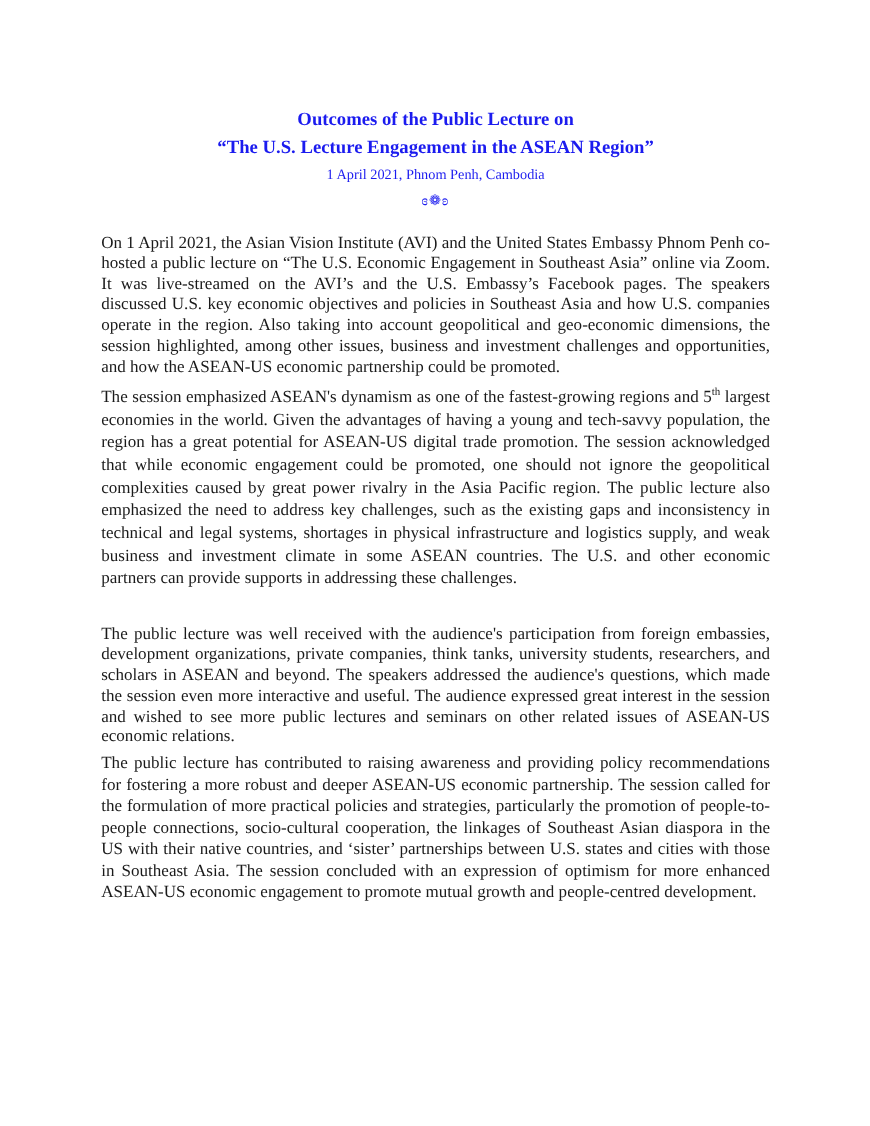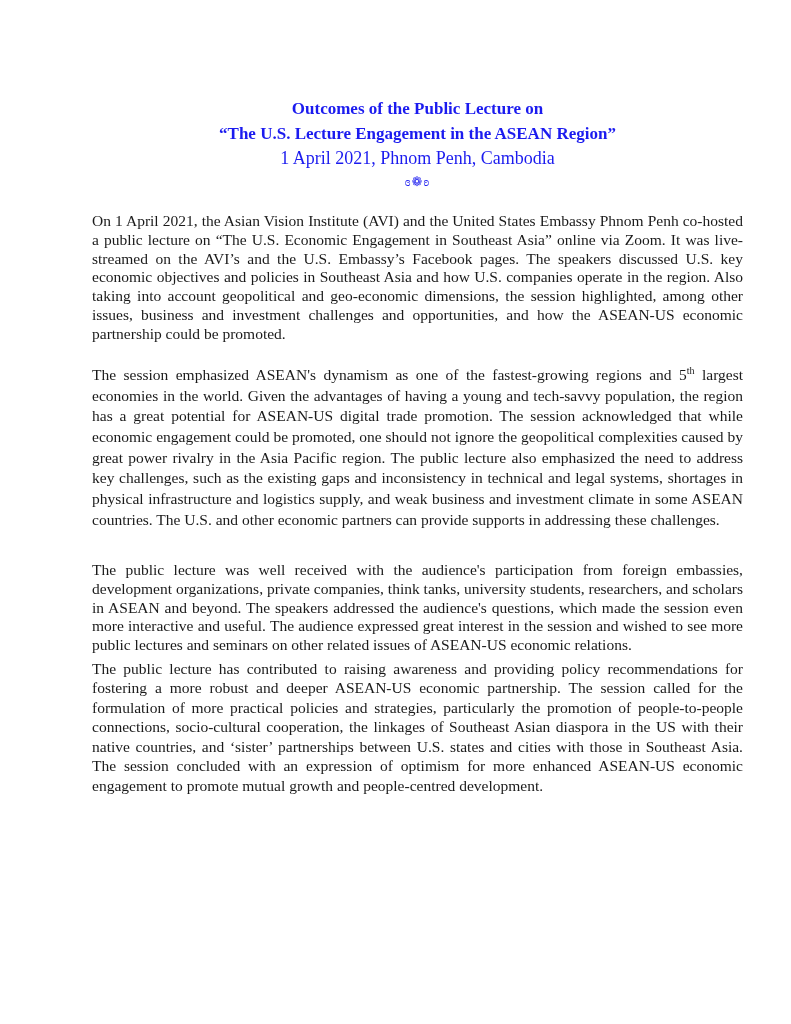--- a/index.html
+++ b/index.html
@@ -10,56 +10,56 @@
   body {
     width: 791px;
     height: 1024px;
     overflow: hidden;
     font-family: "Liberation Serif", serif;
   }
   .doc {
     box-sizing: border-box;
     width: 791px;
     height: 1024px;
-    padding: 96px 48px 0 92px;
+    padding: 96px 91px 0 92px;
     background: var(--bg, #ffffff);
   }
   .doc-header {
     text-align: center;
     color: var(--title-color, #1b1bef);
   }
   .title-line {
     font-size: 17px;
     font-weight: bold;
     line-height: 25px;
     margin: 0;
   }
   .date-line {
-    font-size: 18px;
+    font-size: 13px;
     font-weight: normal;
     line-height: 25px;
     margin: 0;
   }
   .ornament {
     font-size: 13px;
     line-height: 18px;
     margin-top: 2px;
     letter-spacing: 1px;
     text-align: center;
   }
   .body-text {
     margin-top: 21px;
     color: var(--body-color, #1a1a1a);
     font-size: 15.5px;
   }
   p.para {
     margin: 0 0 15px 0;
     text-align: justify;
   }
-  p.para.p1 { line-height: 1.21; margin-bottom: 22px; }
+  p.para.p1 { line-height: 1.21; margin-bottom: 8px; }
   p.para.p2 { line-height: 1.33; margin-bottom: 31px; }
   p.para.p3 { line-height: 1.21; margin-bottom: 4px; }
   p.para.p4 { line-height: 1.26; margin-bottom: 4px; }
   sup.ordinal {
     font-size: 10px;
     line-height: 0;
     vertical-align: super;
   }
 </style>
 </head>

